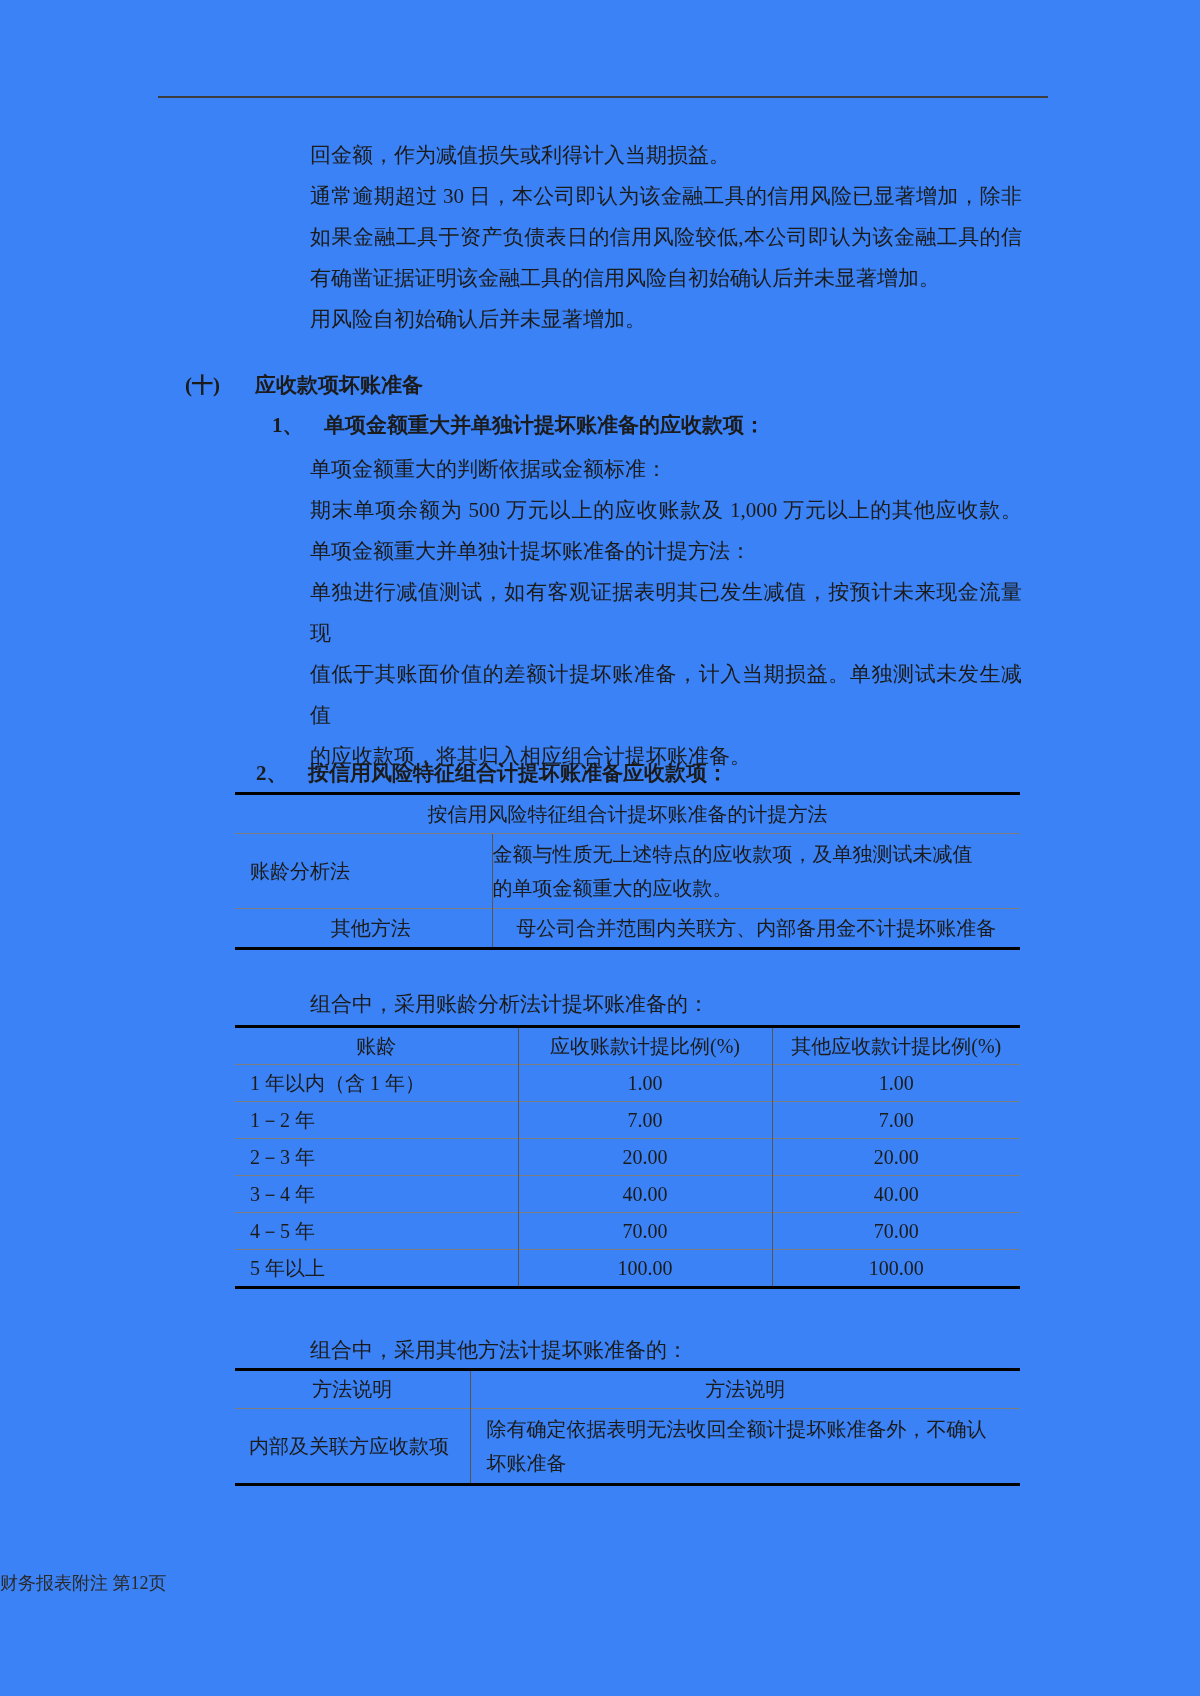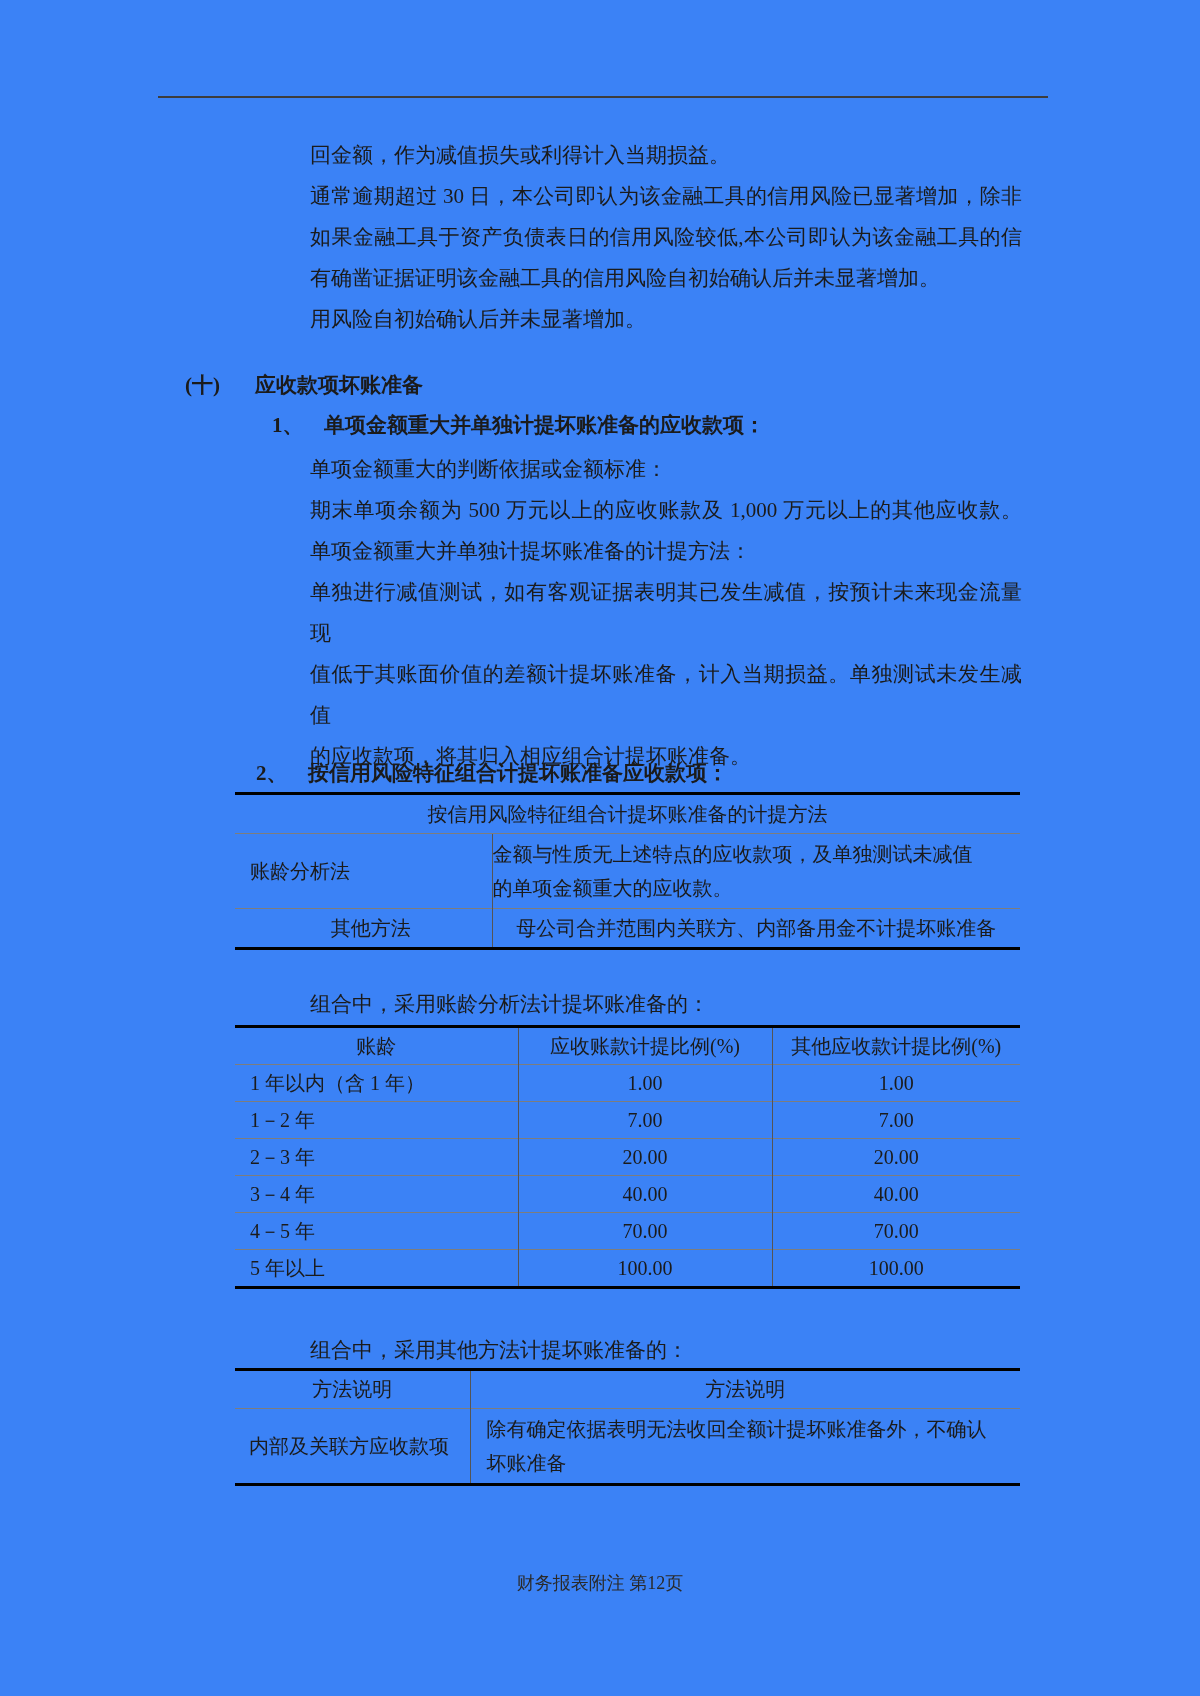--- a/index.html
+++ b/index.html
@@ -86,21 +86,21 @@
   .t3 { top: 1368px; }
   .t3 th { height: 37px; text-align: center; }
   .t3 th + th, .t3 td + td { border-left: 1px solid #555; }
   .t3 td.c1 { height: 74px; padding-left: 14px; }
   .t3 td.c2 { padding-left: 16px; }
   .t3 .two-line div { line-height: 34px; }
   .footer {
     position: absolute;
     top: 1568px; left: 0;
     width: 100%;
-    text-align: center;
+    text-align: left;
     font-size: 18px;
     line-height: 30px;
     color: #2a2a2a;
   }
 </style>
 </head>
 <body>
 
 <div class="page">
 

